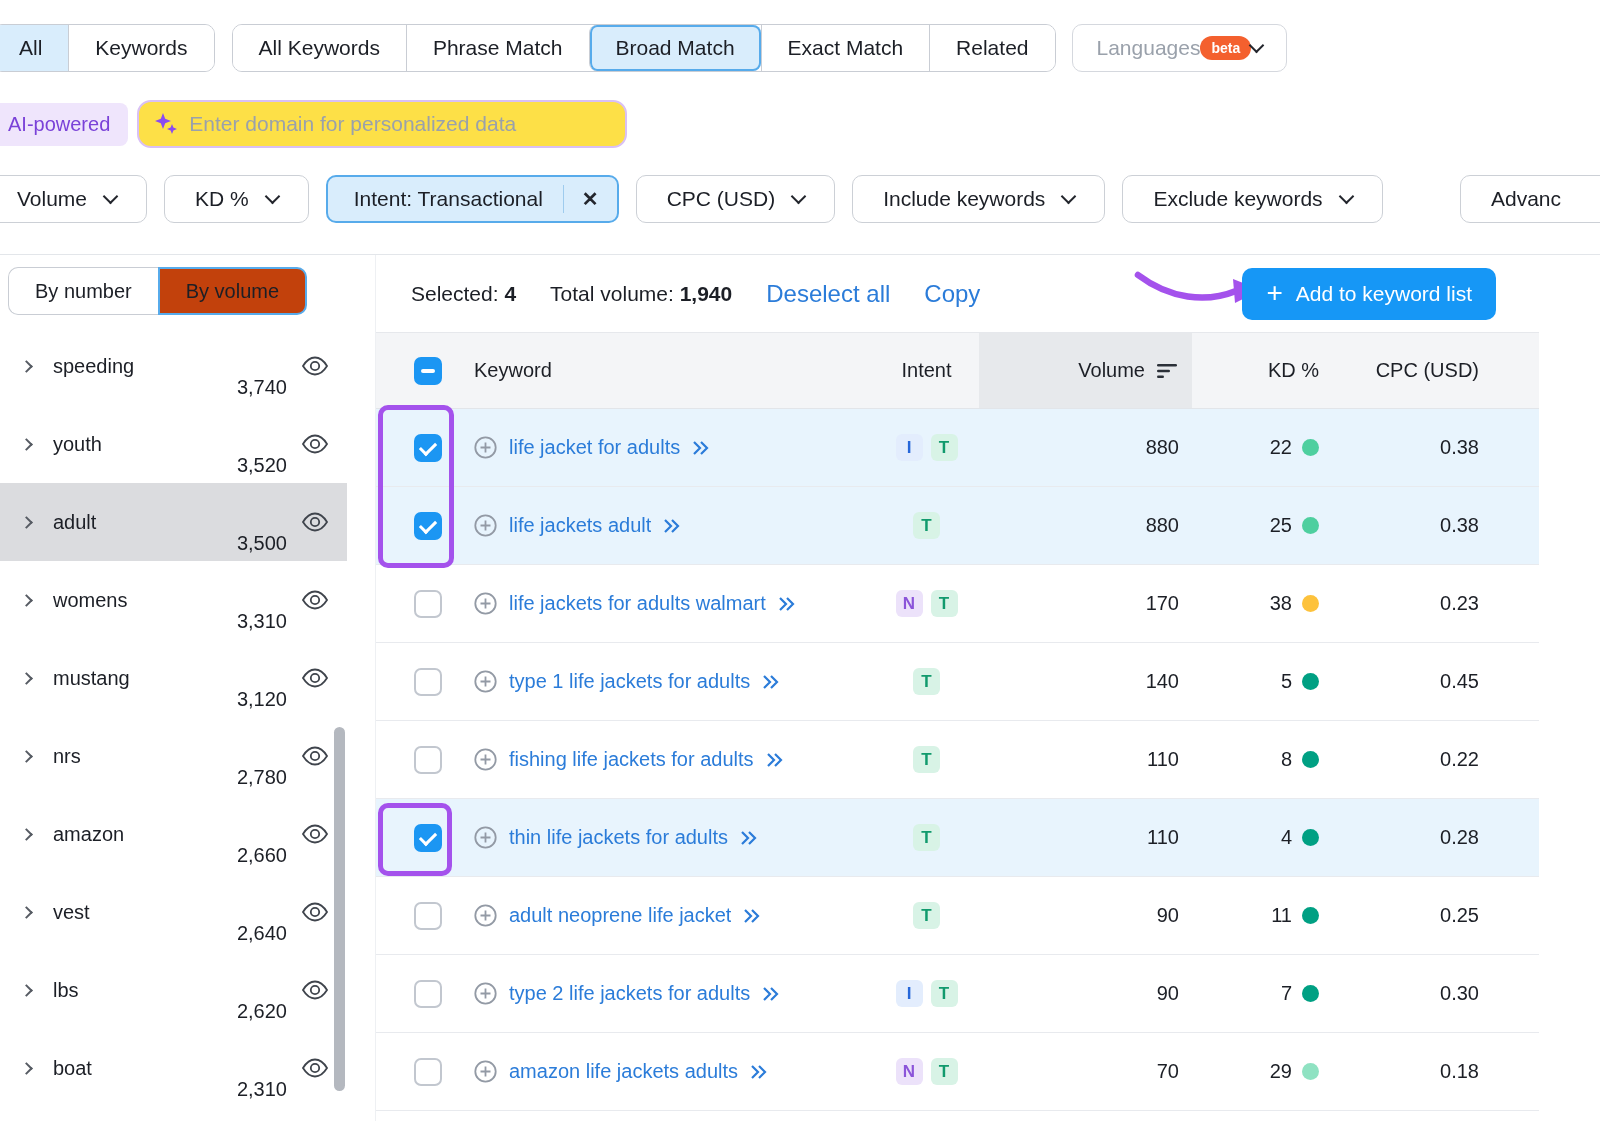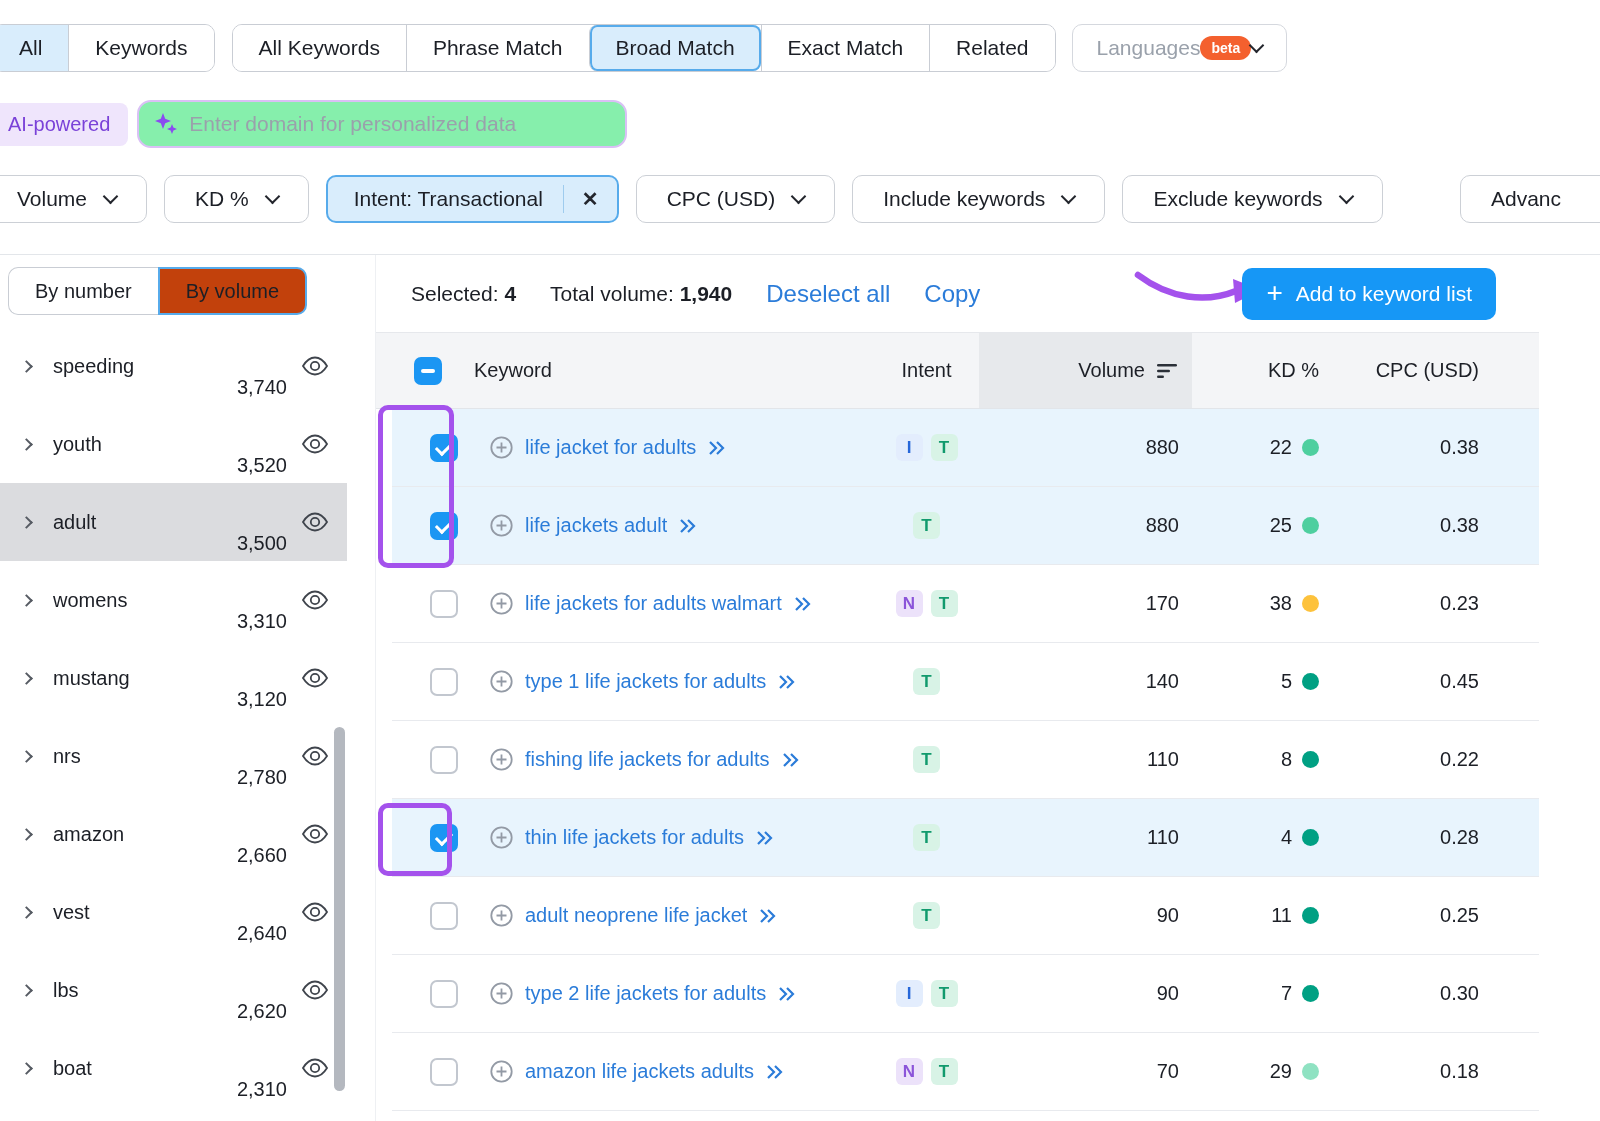--- a/index.html
+++ b/index.html
@@ -20,21 +20,21 @@
     border:1.5px solid #d5d8de; border-radius:10px; cursor:pointer; }
   .languages-label { color:#9aa1ab; font-size:21px; }
   .beta-badge { background:#f4602e; color:#fff; font-size:14px; font-weight:bold; padding:4px 11px; border-radius:12px; }
   .chev { width:11px; height:11px; border-right:2.5px solid #23262d; border-bottom:2.5px solid #23262d;
     transform:rotate(45deg); margin-top:-5px; flex:none; }
 
   
   .ai-row { position:absolute; top:100px; left:0; height:48px; display:flex; align-items:center; }
   .ai-badge { margin-left:-10px; background:#efe5fc; color:#7a42d8; font-size:20px; padding:10px 18px; border-radius:8px; }
   .ai-input-wrap { margin-left:9px; width:490px; height:48px; border:2px solid #d9c0f5; border-radius:14px;
-    display:flex; align-items:center; padding:0 14px; gap:10px; background:#86efac; }
+    display:flex; align-items:center; padding:0 14px; gap:10px; background:#fde047; }
   .ai-input-field { border:none; outline:none; flex:1; font-size:21px; font-family:"Liberation Sans",sans-serif; color:#1c1f26; background:transparent; }
   .ai-input-field::placeholder { color:#9aa1ab; }
 
   
   .filters-row { position:absolute; top:175px; left:0; width:1600px; height:48px; display:flex; gap:17px; }
   .filter-btn { display:flex; align-items:center; gap:18px; padding:0 30px; height:48px;
     border:1.5px solid #ccd0d6; border-radius:10px; font-size:21px; background:#fff; cursor:pointer; white-space:nowrap; }
   .filter-btn:first-child { margin-left:-14px; }
   .filter-btn.active { background:#d9edfc; border:2px solid #57abeb; padding:0 18px 0 26px; }
   .chip-divider { width:1px; height:28px; background:#9fccee; margin-left:2px; }
@@ -66,21 +66,21 @@
   .toolbar { position:relative; height:78px; display:flex; align-items:center; padding-left:35px; gap:34px;
     border-bottom:1px solid #e6e8ec; font-size:21px; }
   .stat b { font-weight:bold; }
   .tb-link { color:#2b7cd9; cursor:pointer; font-size:24px; }
   .add-btn { position:absolute; right:43px; top:13px; height:52px; background:#1697f6; color:#fff;
     border-radius:10px; display:flex; align-items:center; gap:13px; padding:0 24px; font-size:21px; cursor:pointer; }
   .add-btn .plus { font-size:28px; line-height:1; margin-top:-3px; }
   .anno-arrow { position:absolute; left:758px; top:14px; pointer-events:none; }
 
   .thead { height:76px; display:flex; align-items:center; background:#f4f5f7; border-bottom:1px solid #e2e5e9; font-size:20px; }
-  .trow { height:78px; display:flex; align-items:center; border-bottom:1px solid #e8eaee; font-size:20px; background:#fff;margin-left:16px; }
+  .trow { height:78px; display:flex; align-items:center; border-bottom:1px solid #e8eaee; font-size:20px; background:#fff; }
   .trow.hl { background:#e8f4fd; }
 
   .col-cb { width:90px; padding-left:38px; flex:none; display:flex; align-items:center; }
   .col-kw { flex:1; display:flex; align-items:center; gap:12px; padding-left:8px; min-width:0; }
   .col-intent { width:105px; flex:none; display:flex; justify-content:center; gap:8px; }
   .col-vol { width:213px; flex:none; display:flex; justify-content:flex-end; padding-right:13px; align-items:center; }
   .col-kd { width:127px; flex:none; display:flex; justify-content:flex-end; align-items:center; gap:10px; }
   .col-cpc { width:220px; flex:none; display:flex; justify-content:flex-end; padding-right:60px; }
   .thead .col-vol { align-self:stretch; background:#e7e9ec; gap:12px; }
 

